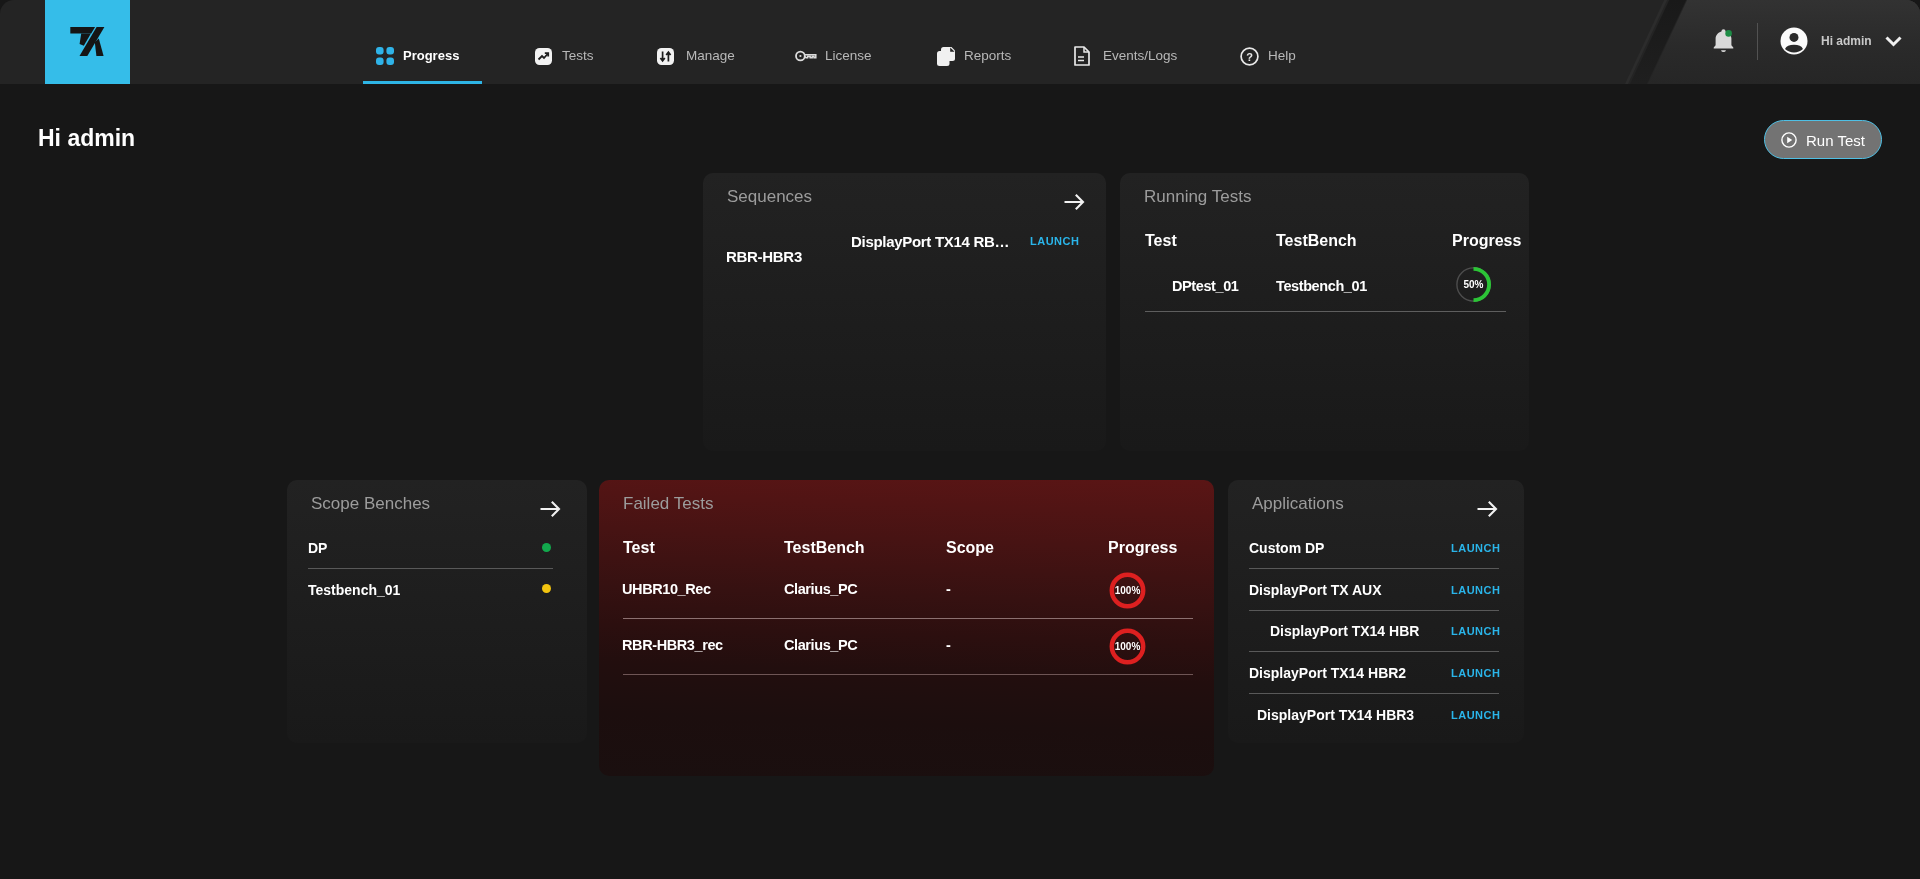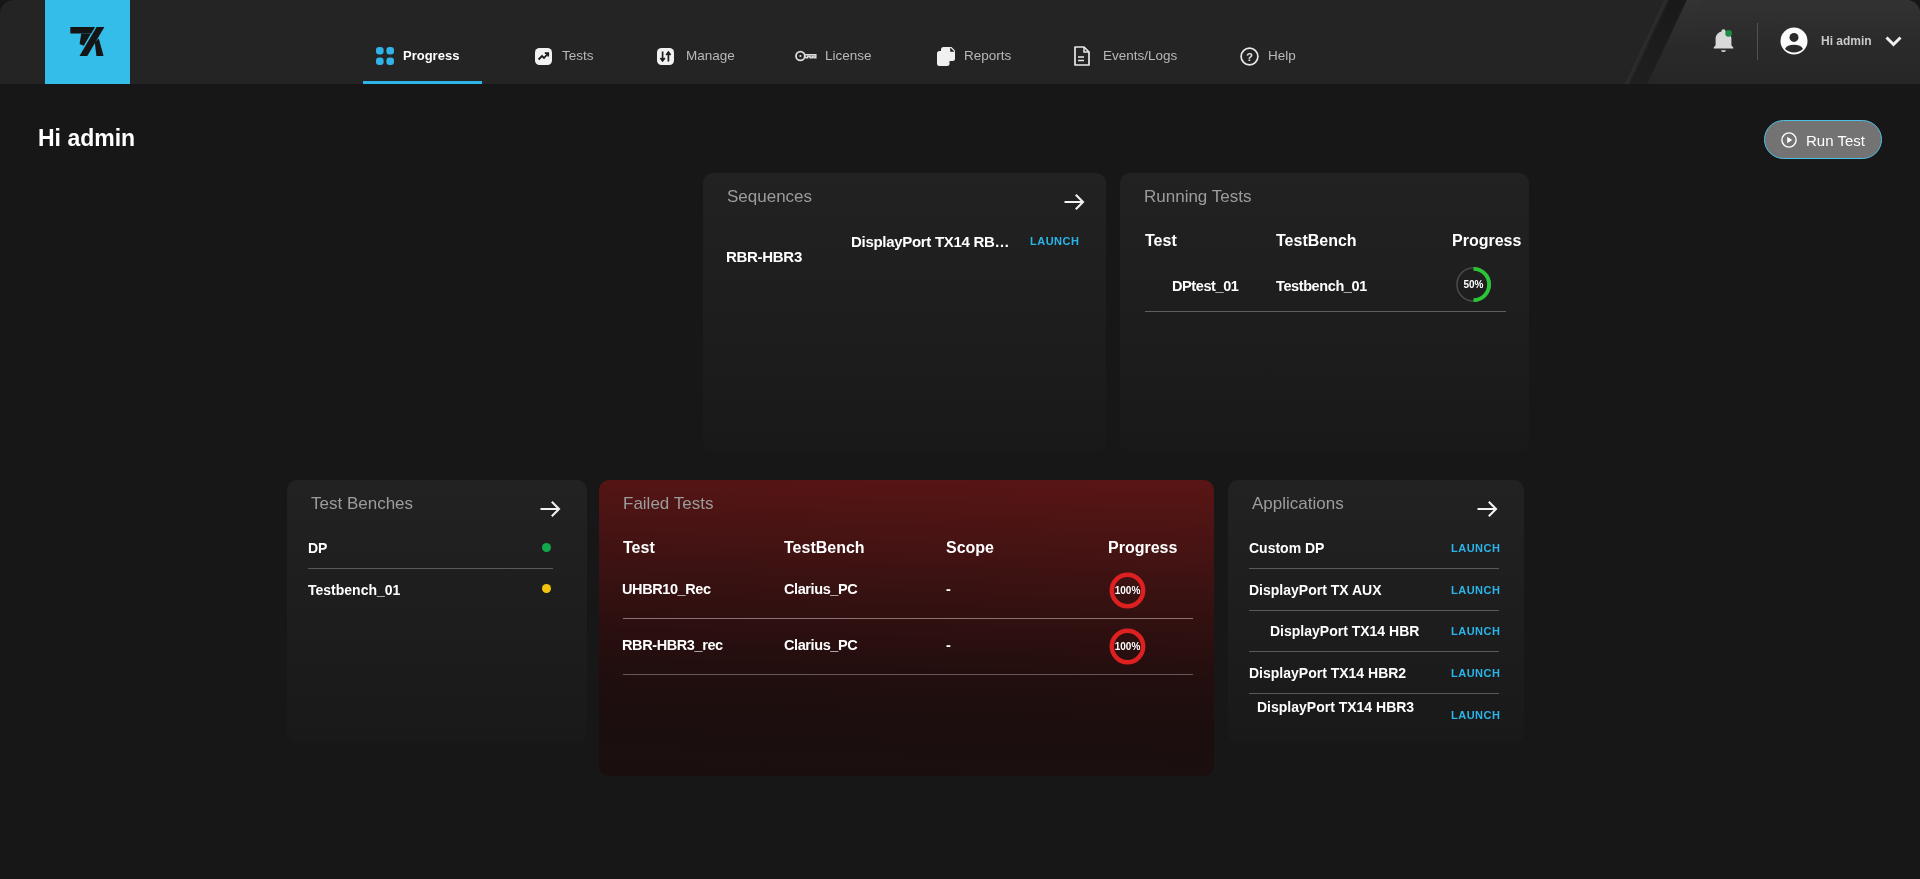--- a/index.html
+++ b/index.html
@@ -192,21 +192,21 @@
     <div class="td" style="left:156px; top:106px;">Testbench_01</div>
     <svg style="position:absolute; left:335px; top:93px;" width="37" height="37" viewBox="0 0 37 37">
       <circle cx="18.5" cy="18.5" r="16.6" stroke="#4d4d4d" stroke-width="1.4" fill="none"></circle>
       <path d="M18.5 2.9 A 15.6 15.6 0 0 1 18.5 34.1" stroke="#2cc437" stroke-width="3.9" fill="none"></path>
       <text x="18.5" y="22" font-size="10" font-weight="bold" fill="#fff" text-anchor="middle" font-family="Liberation Sans">50%</text>
     </svg>
     <div style="position:absolute; left:25px; top:138px; width:361px; height:1px; background:#5e5e5e;"></div>
   </div>
 
   <div class="card" id="tb">
-    <div class="ctitle">Test Benches</div>
+    <div class="ctitle">Scope Benches</div>
     <svg class="arrow" style="left:252px; top:20px;" width="22" height="18" viewBox="0 0 22 18">
       <path d="M1.5 9 L20 9 M12.8 1.8 L20 9 L12.8 16.2" stroke="#f2f2f2" stroke-width="2.1" fill="none"></path>
     </svg>
     <div class="r1">DP</div>
     <div class="dot" style="left:255px; top:63px; background:#12a94d;"></div>
     <div class="div"></div>
     <div class="r2">Testbench_01</div>
     <div class="dot" style="left:255px; top:104px; background:#f2c40f;"></div>
   </div>
 
@@ -244,16 +244,16 @@
     <div class="appdiv" style="top:88px;"></div>
     <div class="approw" style="top:103px;">DisplayPort TX AUX</div>
     <div class="launch" style="left:223px; top:105px;">LAUNCH</div>
     <div class="appdiv" style="top:130px;"></div>
     <div class="approw" style="top:144px;margin-left:21px;">DisplayPort TX14 HBR</div>
     <div class="launch" style="left:223px; top:146px;">LAUNCH</div>
     <div class="appdiv" style="top:171px;"></div>
     <div class="approw" style="top:186px;">DisplayPort TX14 HBR2</div>
     <div class="launch" style="left:223px; top:188px;">LAUNCH</div>
     <div class="appdiv" style="top:213px;"></div>
-    <div class="approw" style="top:220px;padding-left:8px;">DisplayPort TX14 HBR3</div>
+    <div class="approw" style="top:228px;padding-left:8px;">DisplayPort TX14 HBR3</div>
     <div class="launch" style="left:223px; top:230px;">LAUNCH</div>
   </div>
 </div>
 
 </body></html>

